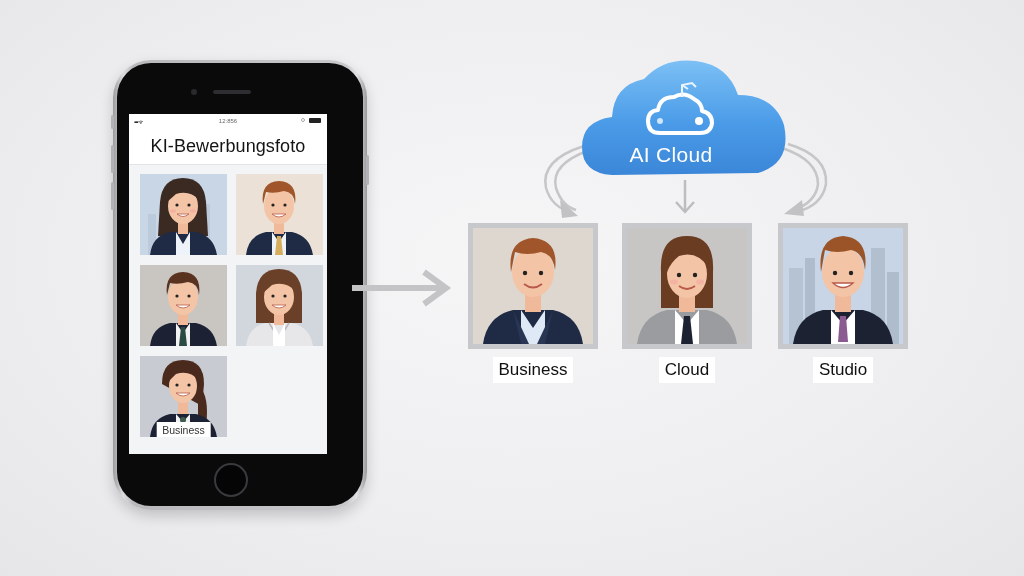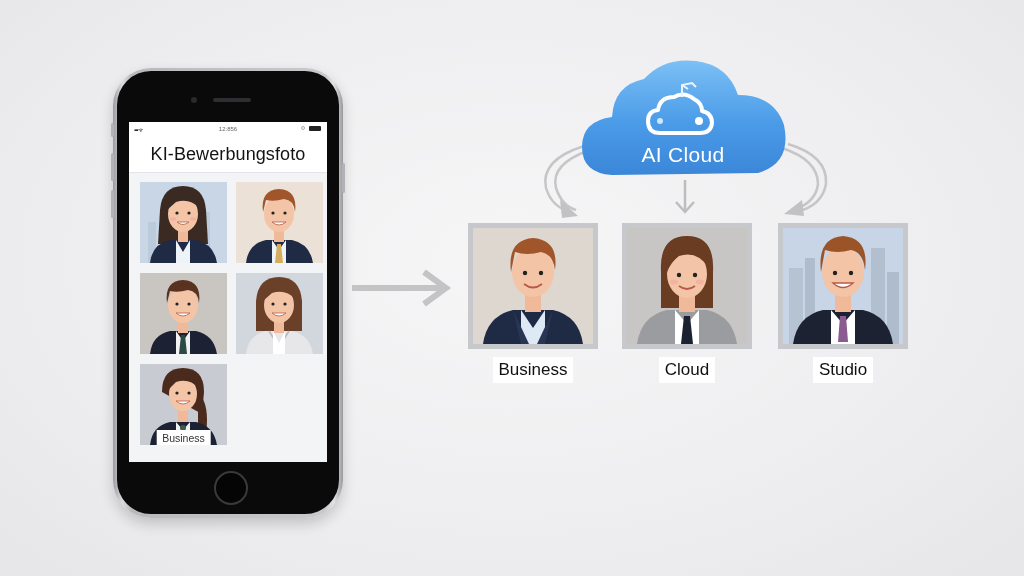--- a/index.html
+++ b/index.html
@@ -5,21 +5,21 @@
   * { box-sizing: border-box; margin: 0; padding: 0; }
   html, body { width: 1024px; height: 576px; overflow: hidden; }
   body {
     background: radial-gradient(ellipse at 50% 45%, #f6f6f7 0%, #eeeef0 60%, #e6e6e9 100%);
     font-family: "Liberation Sans", sans-serif;
     position: relative;
   }
 
   
   .phone {
-    position: absolute; left: 113px; top: 68px; width: 230px; height: 450px;
+    position: absolute; left: 113px; top: 60px; width: 254px; height: 450px;
     border-radius: 38px;
     background: linear-gradient(90deg, #9c9ca0 0%, #dcdcdf 4%, #b9b9bd 8%, #c9c9cc 92%, #e2e2e5 96%, #9a9a9e 100%);
     box-shadow: 0 6px 14px rgba(0,0,0,0.18);
     padding-left: 44px;
   }
   .phone-inner {
     position: absolute; left: 4px; top: 3px; right: 4px; bottom: 4px;
     border-radius: 34px; background: #0a0a0b;
   }
   .side-btn { position: absolute; background: #b3b3b7; border-radius: 2px; }
@@ -59,21 +59,21 @@
     position: absolute; bottom: 0; left: 50%; transform: translateX(-50%);
     background: #ffffff; color: #333; font-size: 10.5px; padding: 2px 6px 1px 6px; white-space: nowrap;
   }
 
   
   .main-arrow { position: absolute; left: 350px; top: 268px; width: 102px; height: 40px; }
 
   
   .cloud { position: absolute; left: 578px; top: 55px; width: 214px; height: 125px; }
   .cloud-label {
-    position: absolute; left: 576px; top: 143px; width: 214px; text-align: center;
+    position: absolute; left: 564px; top: 143px; width: 214px; text-align: center;
     font-size: 21px; color: #ffffff; letter-spacing: 0.3px;
   }
   .flow-arrows { position: absolute; left: 520px; top: 130px; width: 330px; height: 90px; }
 
   
   .card { position: absolute; top: 223px; width: 130px; }
   .card-photo {
     width: 130px; height: 126px; background: #c7c8cb; padding: 5px;
   }
   .card-photo-inner { width: 100%; height: 100%; overflow: hidden; }

